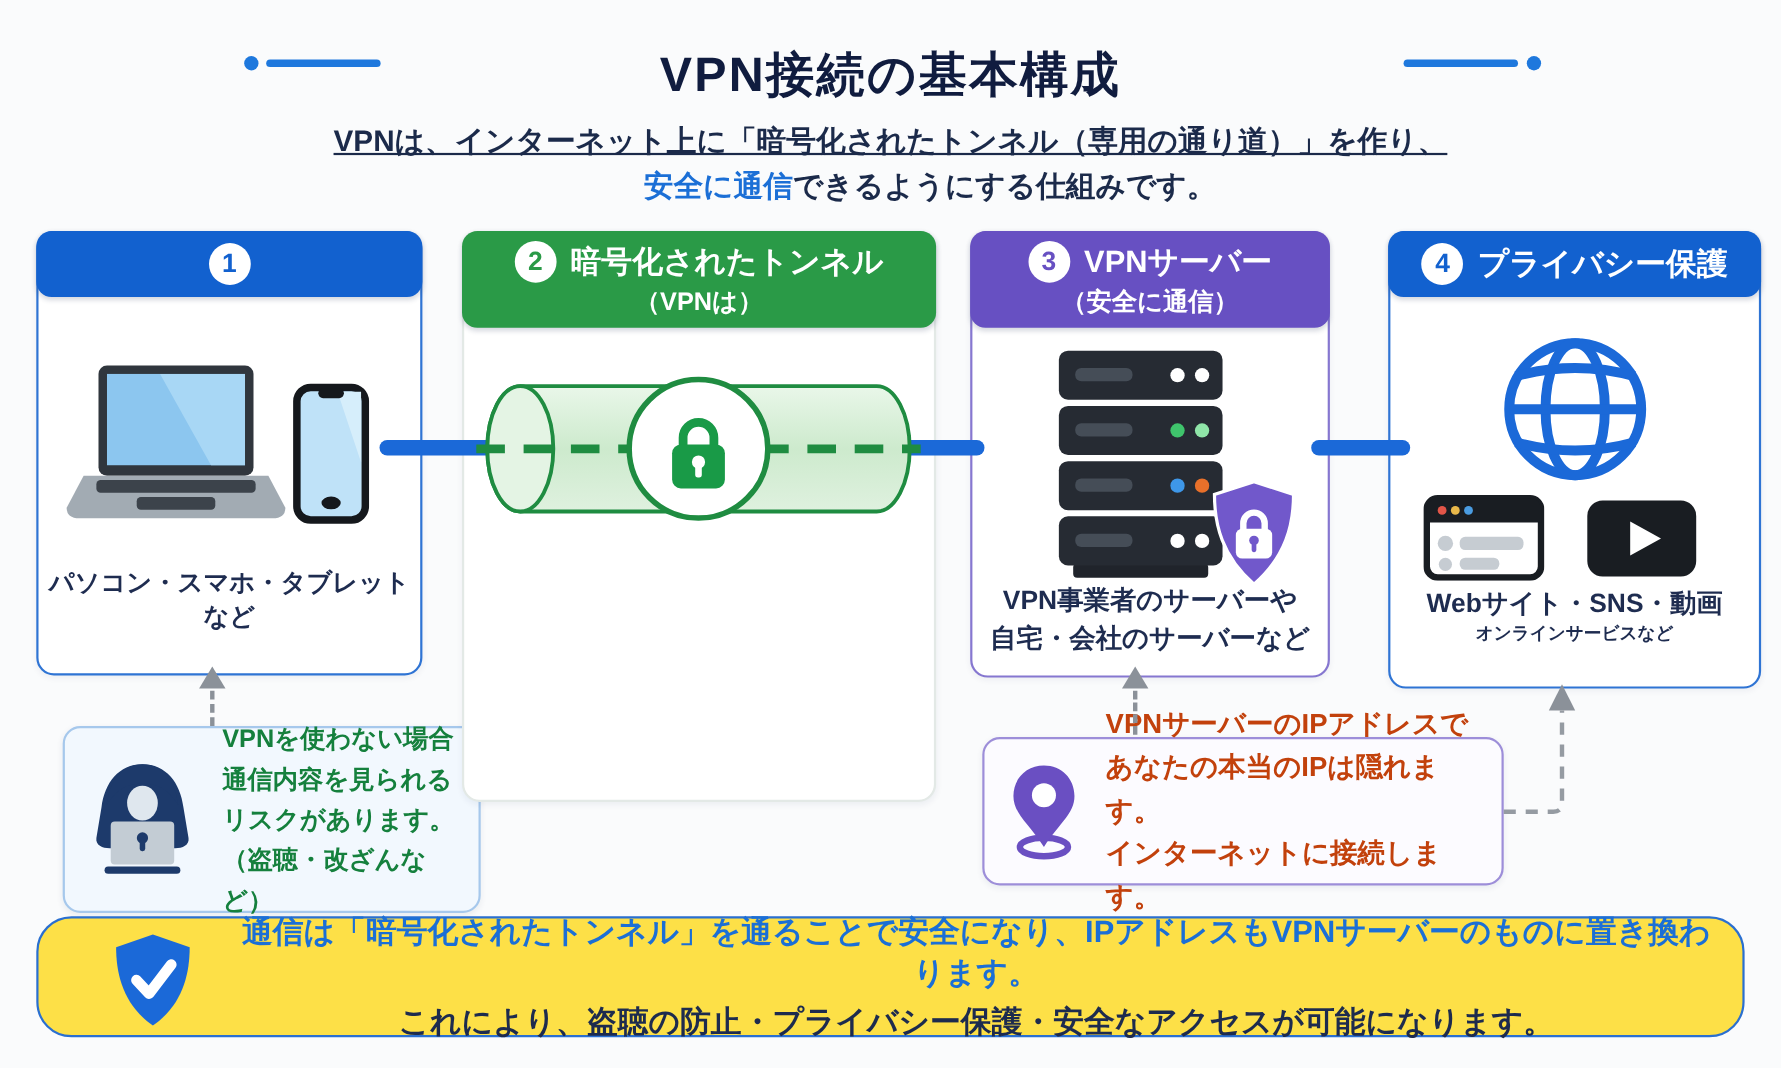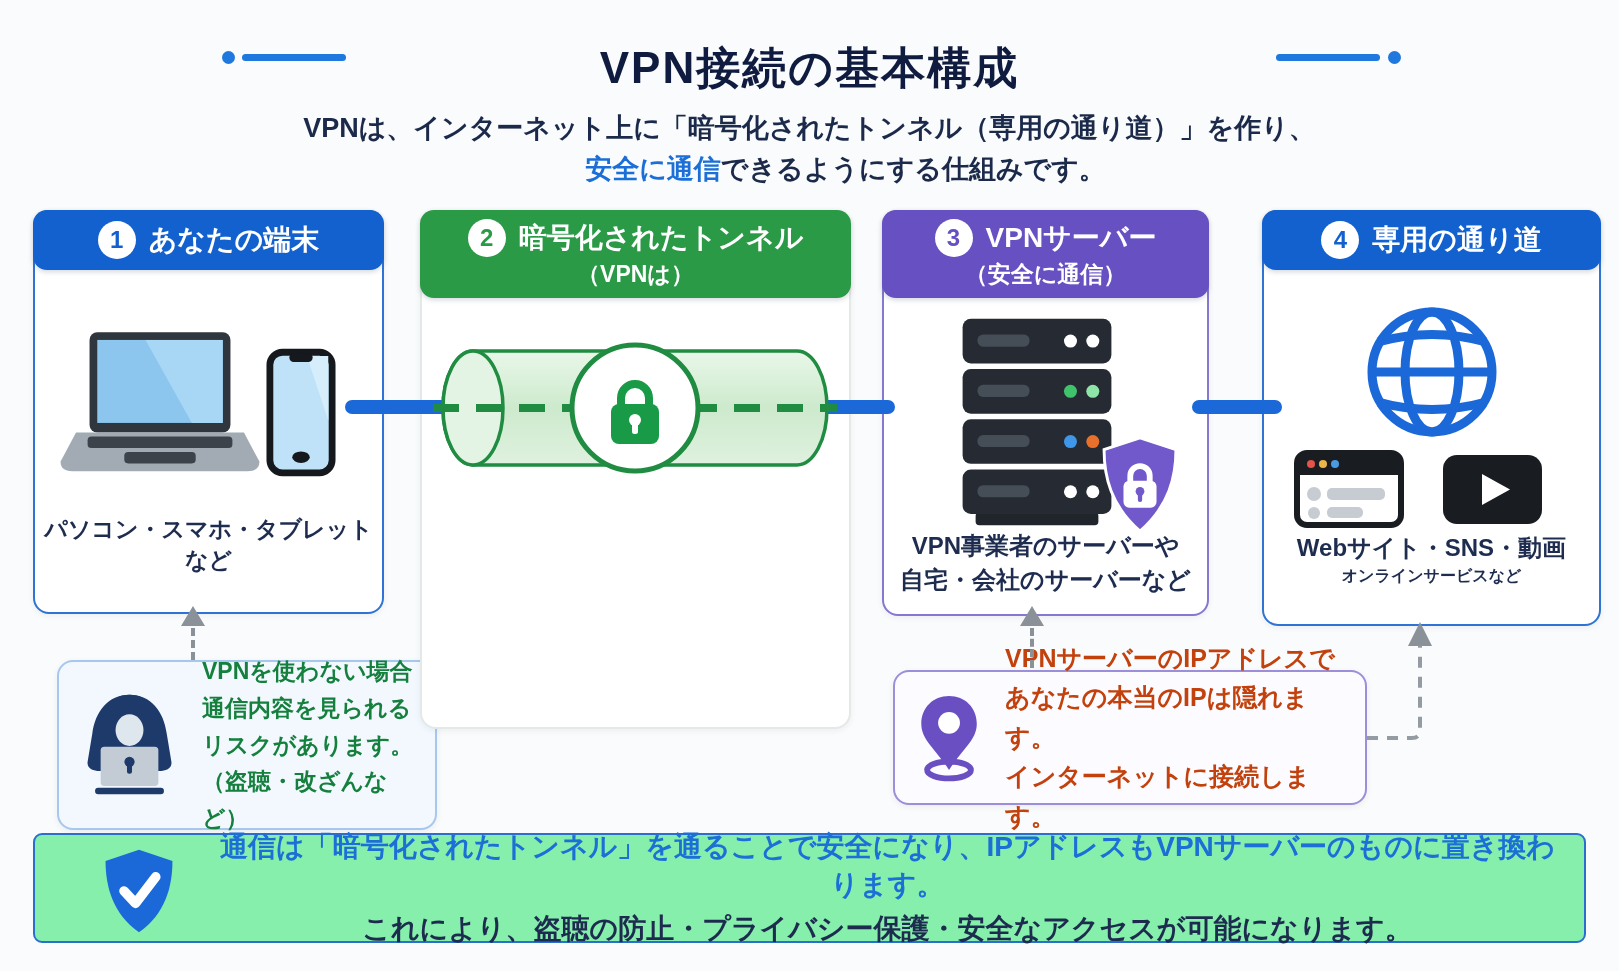--- a/index.html
+++ b/index.html
@@ -8,21 +8,21 @@
     font-family:"Liberation Sans","DejaVu Sans",sans-serif;color:#1d2b4e;
   }
   
   .title{position:absolute;top:10px;left:0;width:100%;text-align:center;
     font-size:44px;font-weight:900;color:#101c3f;letter-spacing:2px;}
   .deco-line{position:absolute;height:7px;border-radius:4px;background:#1e78dd;top:54px;}
   .deco-dot{position:absolute;width:13px;height:13px;border-radius:50%;background:#1e78dd;top:51px;}
   .dl-left{left:242px;width:104px;} .dd-left{left:222px;}
   .dl-right{left:1276px;width:104px;} .dd-right{left:1388px;}
   .sub{position:absolute;left:0;width:100%;text-align:center;font-size:27px;font-weight:700;color:#1b2a4a;}
-  .sub1{top:110px;} .sub2{top:151px;margin-left:36px;}
+  .sub1{top:110px;text-decoration:underline;} .sub2{top:151px;margin-left:36px;}
   .sub-blue{color:#1b6fd6;}
   
   .panel{position:absolute;top:210px;background:#ffffff;border-radius:16px;z-index:1;
     box-shadow:0 2px 6px rgba(20,40,80,.06);}
   .p1{left:33px;width:347px;height:400px;border:2px solid #2f74d4;}
   .p2{left:420px;width:427px;height:515px;border:2px solid #e3e9e6;}
   .p3{left:882px;width:323px;height:402px;border:2px solid #8677d0;}
   .p4{left:1262px;width:335px;height:412px;border:2px solid #2f74d4;}
   .p-header{position:absolute;left:-2px;right:-2px;top:-2px;border-radius:14px;color:#fff;
     display:flex;flex-direction:column;align-items:center;justify-content:center;
@@ -50,22 +50,22 @@
   .hackerbox{left:57px;top:660px;width:380px;height:170px;background:#f2f8fe;border:2px solid #a6c8ec;padding:0 10px;}
   .hackerbox .txt{font-size:23px;font-weight:700;line-height:1.6;color:#15803d;margin-left:12px;}
   .ipbox{left:893px;top:670px;width:474px;height:135px;background:#fcfbff;border:2px solid #9d8ed9;padding:0 12px;}
   .ipbox .txt{font-size:25px;font-weight:700;line-height:1.58;color:#c2410c;margin-left:14px;}
   
   .arr-line{position:absolute;width:0;border-left:4px dashed #8b9199;z-index:2;}
   .arr-head{position:absolute;width:0;height:0;border-left:12px solid transparent;
     border-right:12px solid transparent;border-bottom:20px solid #8b9199;z-index:2;}
   .elbow-svg{position:absolute;left:1362px;top:610px;z-index:2;}
   
-  .banner{position:absolute;left:33px;top:833px;width:1553px;height:110px;background:#86efac;
-    border:2px solid #2a6fd0;border-radius:9px;box-sizing:border-box;}
+  .banner{position:absolute;left:33px;top:833px;width:1553px;height:110px;background:#fde047;
+    border:2px solid #2a6fd0;border-radius:32px;box-sizing:border-box;}
   .banner-shield{position:absolute;left:64px;top:12px;}
   .banner-text{position:absolute;left:180px;right:24px;top:0;height:100%;display:flex;
     flex-direction:column;justify-content:center;text-align:center;gap:6px;}
   .banner-l1{font-size:28px;font-weight:800;color:#1b6fd6;}
   .banner-l2{font-size:28px;font-weight:800;color:#1d2b4e;}
   .icon{display:block;}
 </style>
 </head>
 <body>
 
@@ -81,21 +81,20 @@
   <div class="sub sub2"><span class="sub-blue">安全に通信</span><span>できるようにする仕組みです。</span></div>
 
   <div class="conn c1"></div>
   <div class="conn c2"></div>
   <div class="conn c3"></div>
 
   <div class="panel p1">
     <div class="p-header hdr-blue">
       <div class="ph-row">
         <span class="num num-blue">1</span>
-        <span>あなたの端末</span>
       </div>
     </div>
     <svg class="icon" style="position:absolute;left:14px;top:118px;" width="222" height="155" viewBox="0 0 230 160">
       <rect x="42" y="2" width="146" height="104" rx="8" fill="#30363d"></rect>
       <rect x="50" y="10" width="130" height="86" fill="#8cc6ef"></rect>
       <polygon points="100,10 180,10 180,96 148,96" fill="#a8d7f5"></polygon>
       <path d="M28 106 L202 106 L218 136 Q218 146 206 146 L24 146 Q12 146 12 136 Z" fill="#a2abb3"></path>
       <rect x="40" y="110" width="150" height="12" rx="4" fill="#3c434b"></rect>
       <rect x="78" y="126" width="74" height="12" rx="4" fill="#3c434b"></rect>
     </svg>
@@ -196,21 +195,21 @@
       <rect x="42.8" y="61" width="4.4" height="9" rx="2" fill="#7158cb"></rect>
     </svg>
     <div class="caption" style="top:318px;font-size:24px;">VPN事業者のサーバーや</div>
     <div class="caption" style="top:352px;font-size:24px;">自宅・会社のサーバーなど</div>
   </div>
 
   <div class="panel p4">
     <div class="p-header hdr-blue">
       <div class="ph-row">
         <span class="num num-blue">4</span>
-        <span>専用の通り道</span>
+        <span>プライバシー保護</span>
       </div>
     </div>
     <svg class="icon" style="position:absolute;left:98px;top:90px;" width="140" height="140" viewBox="0 0 140 140" fill="none" stroke="#1b69d8" stroke-width="9">
       <circle cx="70" cy="70" r="60"></circle>
       <ellipse cx="70" cy="70" rx="27" ry="60"></ellipse>
       <line x1="10" y1="70" x2="130" y2="70"></line>
       <path d="M16 40 Q70 25 124 40"></path>
       <path d="M16 100 Q70 115 124 100"></path>
     </svg>
     <svg class="icon" style="position:absolute;left:30px;top:238px;" width="110" height="78" viewBox="0 0 110 78">

